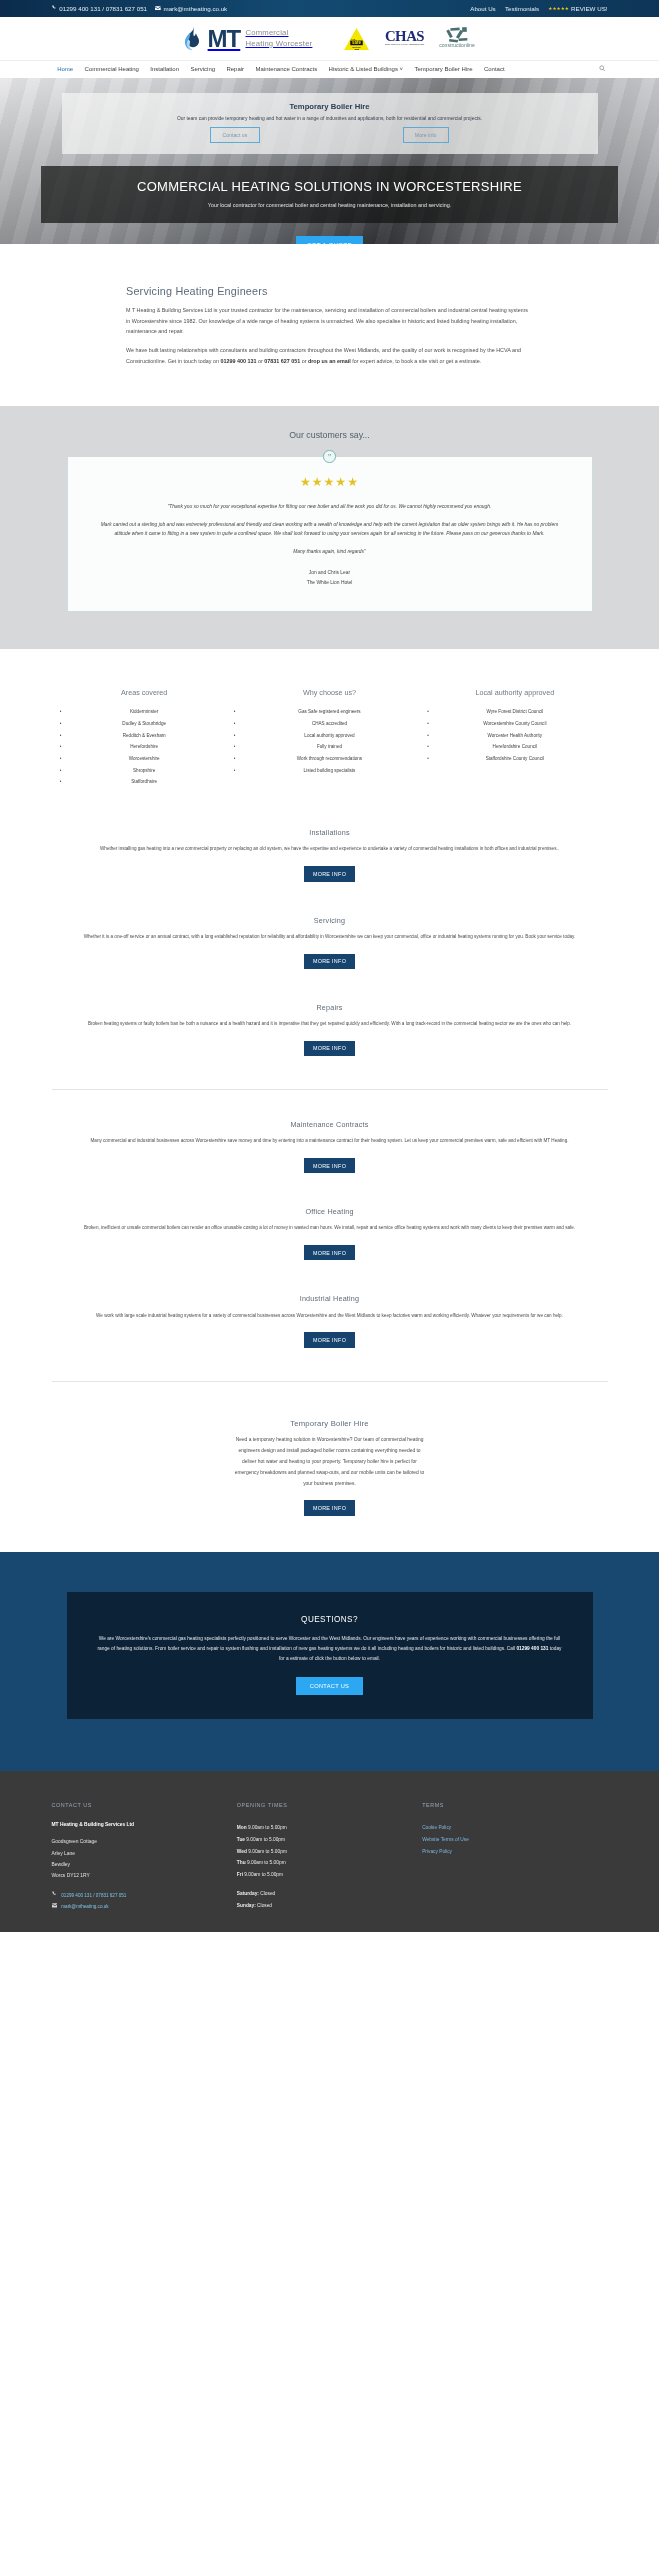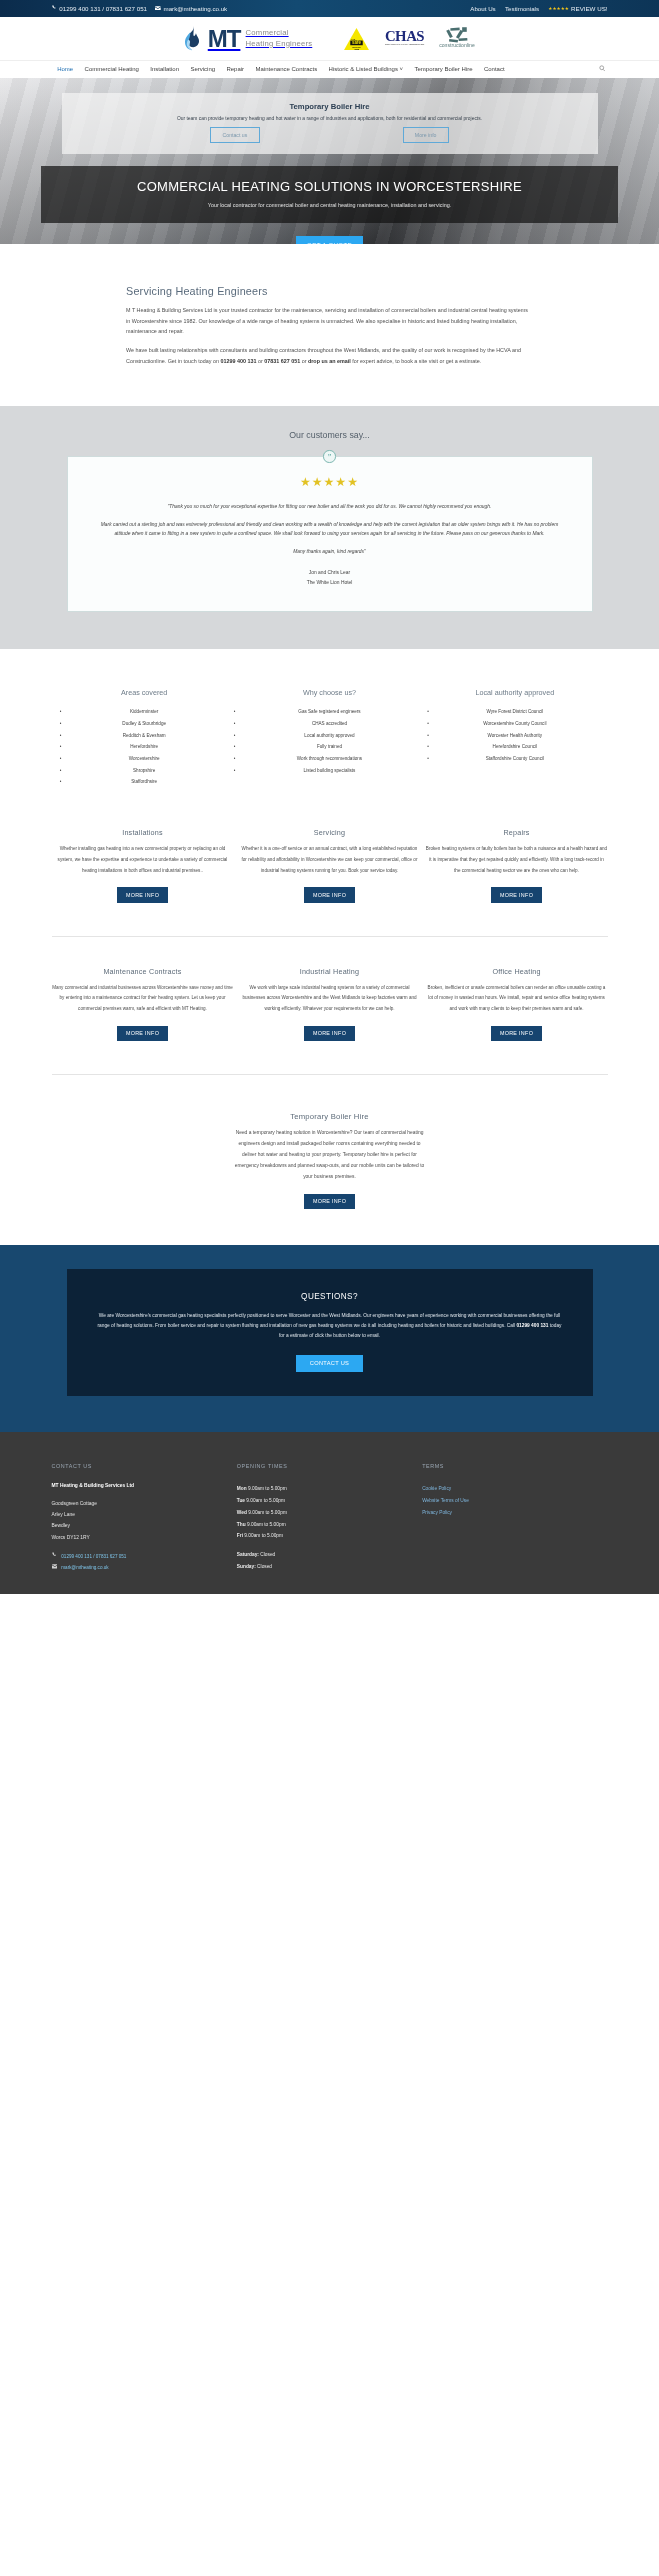--- a/index.html
+++ b/index.html
@@ -144,40 +144,40 @@
   .lcol ul li { position: relative; }
   .lcol ul li::before {
     content: "\2022"; position: absolute; left: 3.1px; color: #4a4a4a; font-size: 4.6px;
   }
   .lcol.c1 ul li::before { left: -3.1px; }
   .lcol.c2 ul li::before { left: 8.2px; }
   .lcol.c3 ul li::before { left: 5.2px; }
 
   
   .cards { padding: 7.2px 0 0; }
-  .cards .wrap { display: flex; gap: 5px; }
+  .cards .wrap { display: flex; gap: 34px; flex-direction: column; }
   .card { flex: 1; text-align: center; }
   .card h3 { font-size: 7.2px; font-weight: 300; color: #5d6b79; margin-bottom: 7.2px; letter-spacing: 0.2px; }
   .card p { font-size: 4.6px; line-height: 2.3; color: #4b4b4b; }
   .btn-more {
     display: inline-block; margin-top: 11.3px; background: #16446f; color: #fff;
     border: none; font-size: 5.4px; letter-spacing: 0.3px; padding: 4.6px 8.8px; cursor: pointer;
   }
   .cards-divider { width: 556px; margin: 33px auto 0; border-top: 0.5px solid #e4e4e4; }
   .cards2 { padding: 30px 0 0; }
 
   
   .tbh { padding: 37px 0 36px; text-align: center; }
   .tbh .wrap { width: 191px; }
   .tbh h3 { font-size: 7.7px; font-weight: 300; color: #5d6b79; margin-bottom: 6.2px; letter-spacing: 0.2px; }
   .tbh p { font-size: 4.9px; line-height: 2.25; color: #4b4b4b; }
 
   
   .questions { background: #18486f; padding: 24px 0 36px; }
-  .q-card { width: 526px; margin: 0 auto; background: #0c2237; padding: 23px 28px 24px; text-align: center; }
+  .q-card { width: 526px; margin: 16px auto; background: #0c2237; padding: 23px 28px 24px; text-align: center; }
   .q-card h2 { color: #fff; font-size: 8.2px; font-weight: 300; letter-spacing: 0.4px; margin-bottom: 10.3px; }
   .q-card p { color: #dfe6ec; font-size: 4.8px; line-height: 2.1; }
   .q-card b { font-weight: 700; color: #fff; }
   .btn-contact {
     display: inline-block; margin-top: 13.4px; background: #2ca8f2; color: #fff;
     border: none; font-size: 5.7px; letter-spacing: 0.3px; padding: 5.7px 13.4px; cursor: pointer;
   }
 
   
   .footer { background: #3a3a3a; padding: 31px 0 20.6px; }
@@ -238,21 +238,21 @@
       <span class="flame">
         <svg width="19.6" height="27" viewBox="0 0 38 52">
           <path d="M20 1c2 9-4 12-8 17-5 6-6 12-3 18 2 4 6 7 11 7s10-4 11-10c1-7-4-11-6-17-1 4-3 6-4 5-2-2 1-12-1-20z" fill="#1b3d63"></path>
           <path d="M14 14c-5 6-11 11-10 21 1 8 7 13 14 13-6-3-9-8-8-15 1-6 5-11 4-19z" fill="#4fa8e0"></path>
           <path d="M10 28c-3 5-4 11 0 16 2 3 5 5 8 5-4-3-6-7-5-12 1-4 2-6-3-9z" fill="#a9d8f5"></path>
         </svg>
       </span>
       <span class="logo-mt">MT</span>
       <span class="logo-text">
         <span style="display:block">Commercial</span>
-        <span style="display:block">Heating Engineers</span>
+        <span style="display:block">Heating Worcester</span>
       </span>
     </a>
     <div class="badges">
       <span class="badge-gassafe">
         <svg width="27" height="24" viewBox="0 0 52 46">
           <polygon points="26,2 50,44 2,44" fill="#f5e600"></polygon>
           <rect x="14" y="26" width="24" height="9" fill="#111"></rect>
           <text x="26" y="33.6" font-family="Liberation Sans" font-size="8.5" font-weight="bold" fill="#f5e600" text-anchor="middle">safe</text>
           <text x="16" y="24" font-family="Liberation Sans" font-size="3.4" font-weight="bold" fill="#111">GAS</text>
           <text x="26" y="39.5" font-family="Liberation Sans" font-size="3.2" font-weight="bold" fill="#111" text-anchor="middle">REGISTER</text>
@@ -389,22 +389,22 @@
       <div class="card"><h3>Installations</h3><p>Whether installing gas heating into a new commercial property or replacing an old system, we have the expertise and experience to undertake a variety of commercial heating installations in both offices and industrial premises..</p><button class="btn-more">MORE INFO</button></div>
       <div class="card"><h3>Servicing</h3><p>Whether it is a one-off service or an annual contract, with a long established reputation for reliability and affordability in Worcestershire we can keep your commercial, office or industrial heating systems running for you. Book your service today.</p><button class="btn-more">MORE INFO</button></div>
       <div class="card"><h3>Repairs</h3><p>Broken heating systems or faulty boilers ban be both a nuisance and a health hazard and it is imperative that they get repaired quickly and efficiently. With a long track-record in the commercial heating sector we are the ones who can help.</p><button class="btn-more">MORE INFO</button></div>
     </div>
 </div>
 <div class="cards-divider"></div>
 
 <div class="cards cards2">
   <div class="wrap" id="cards2-wrap">
       <div class="card"><h3>Maintenance Contracts</h3><p>Many commercial and industrial businesses across Worcestershire save money and time by entering into a maintenance contract for their heating system. Let us keep your commercial premises warm, safe and efficient with MT Heating.</p><button class="btn-more">MORE INFO</button></div>
+      <div class="card"><h3>Office Heating</h3><p>Broken, inefficient or unsafe commercial boilers can render an office unusable costing a lot of money in wasted man hours. We install, repair and service office heating systems and work with many clients to keep their premises warm and safe.</p><button class="btn-more">MORE INFO</button></div>
       <div class="card"><h3>Industrial Heating</h3><p>We work with large scale industrial heating systems for a variety of commercial businesses across Worcestershire and the West Midlands to keep factories warm and working efficiently. Whatever your requirements for we can help.</p><button class="btn-more">MORE INFO</button></div>
-      <div class="card"><h3>Office Heating</h3><p>Broken, inefficient or unsafe commercial boilers can render an office unusable costing a lot of money in wasted man hours. We install, repair and service office heating systems and work with many clients to keep their premises warm and safe.</p><button class="btn-more">MORE INFO</button></div>
     </div>
 </div>
 <div class="cards-divider"></div>
 
 <div class="tbh">
   <div class="wrap">
     <h3>Temporary Boiler Hire</h3>
     <p>Need a temporary heating solution in Worcestershire? Our team of commercial heating engineers design and install packaged boiler rooms containing everything needed to deliver hot water and heating to your property. Temporary boiler hire is perfect for emergency breakdowns and planned swap-outs, and our mobile units can be tailored to your business premises.</p>
     <button class="btn-more">MORE INFO</button>
   </div>

